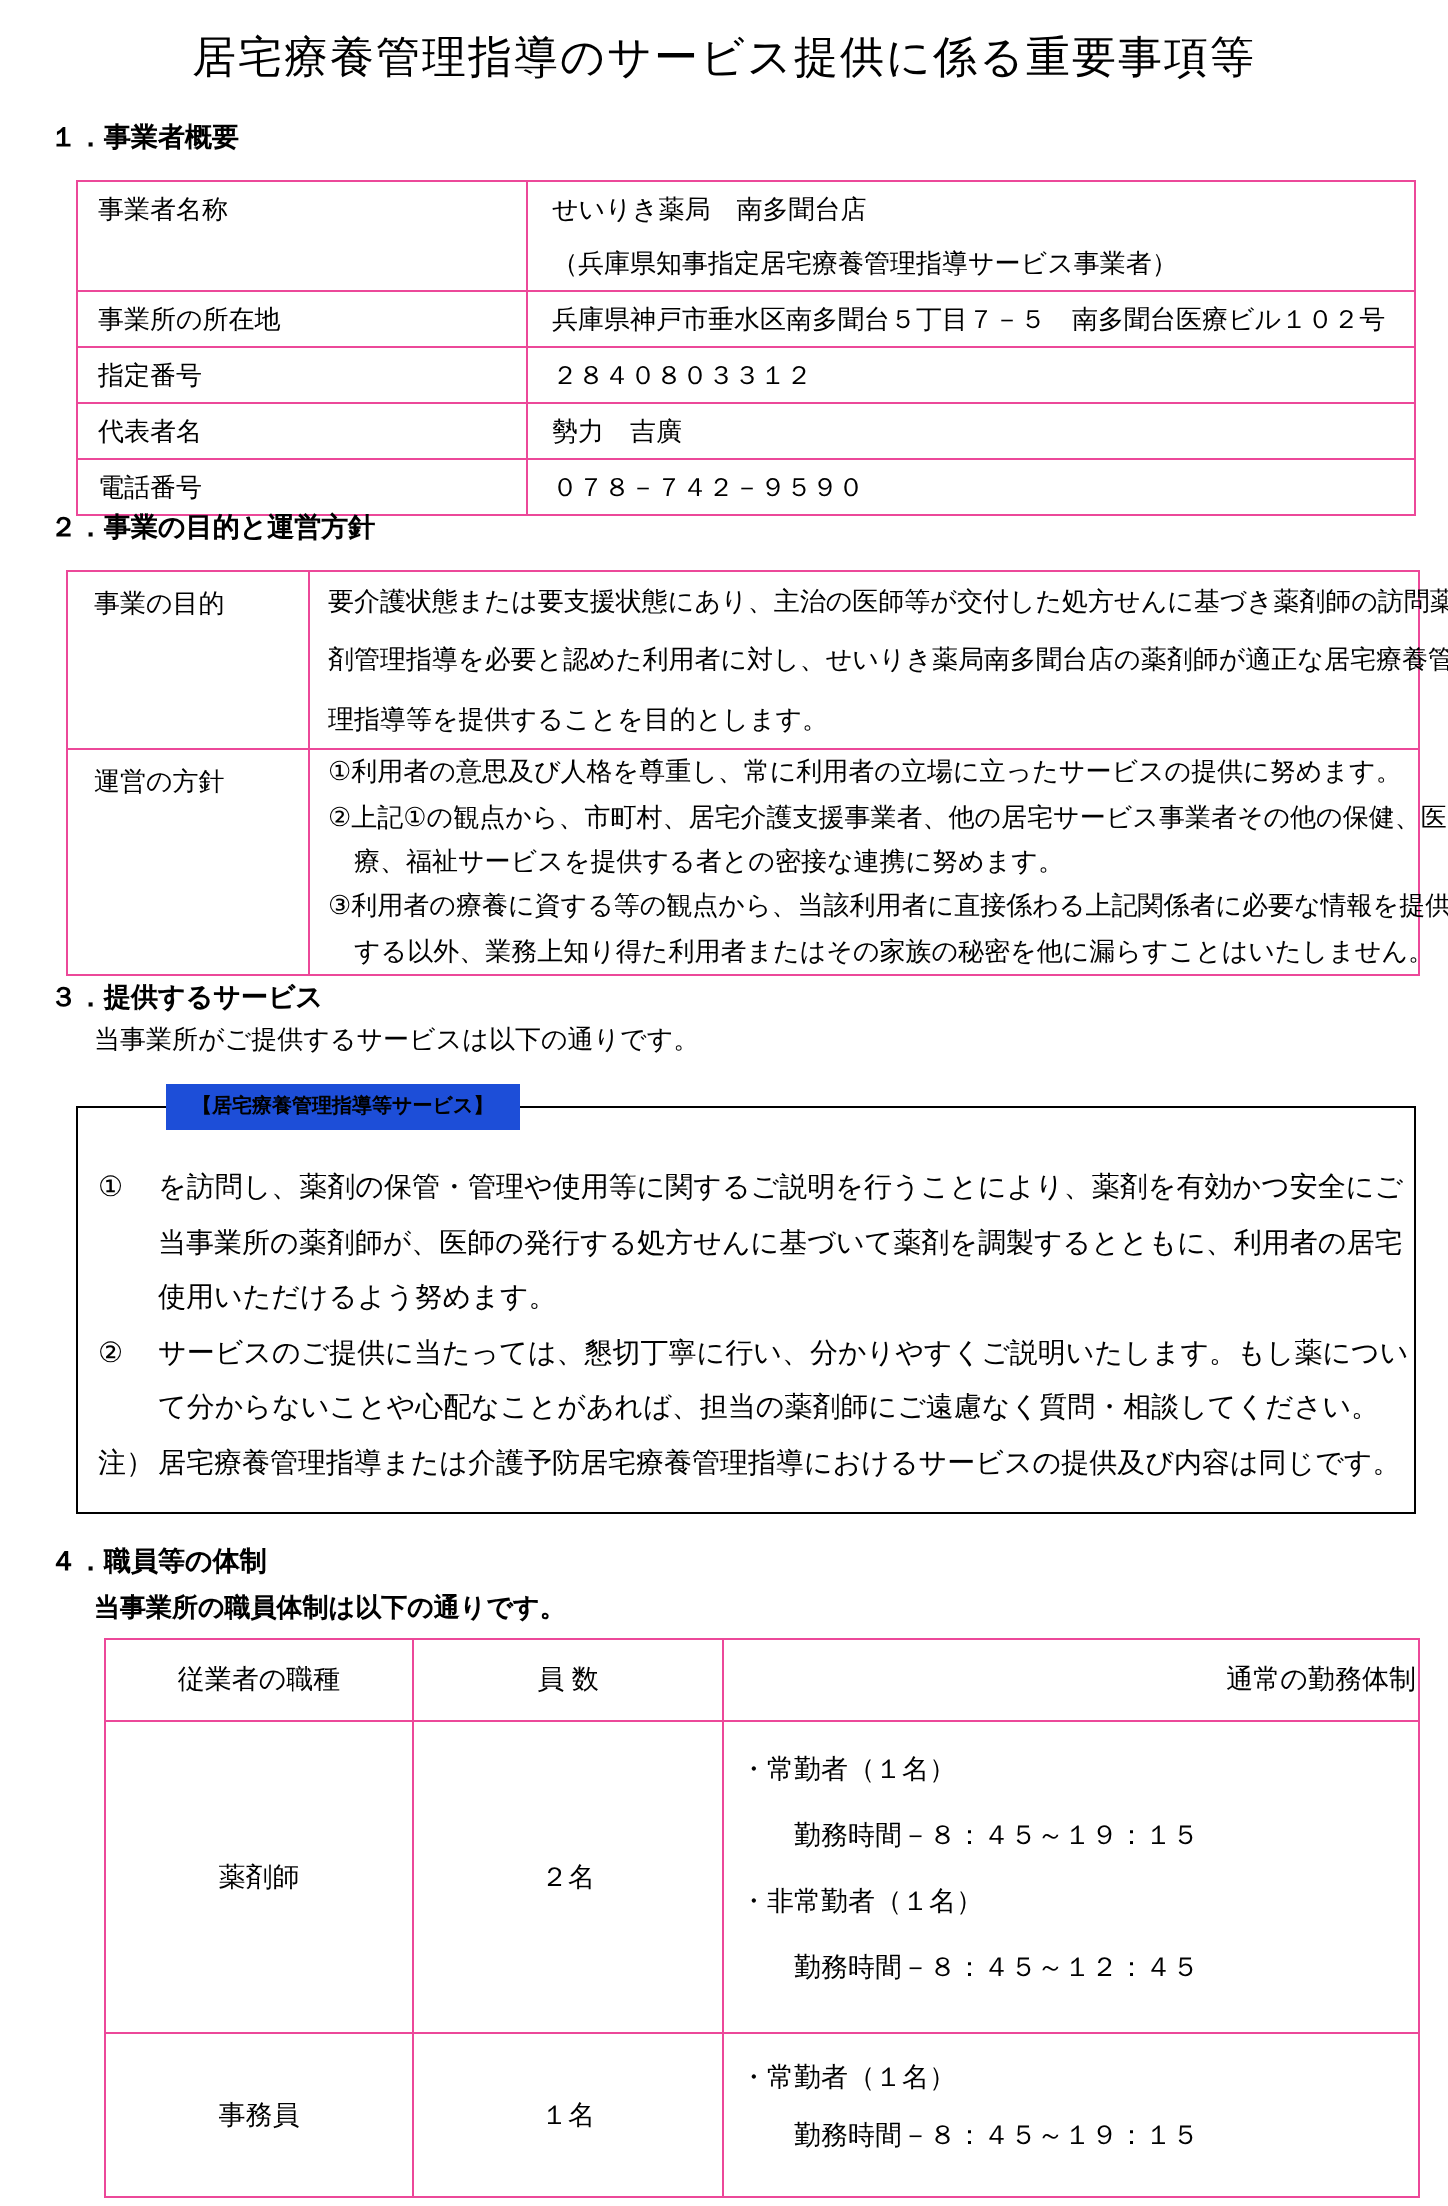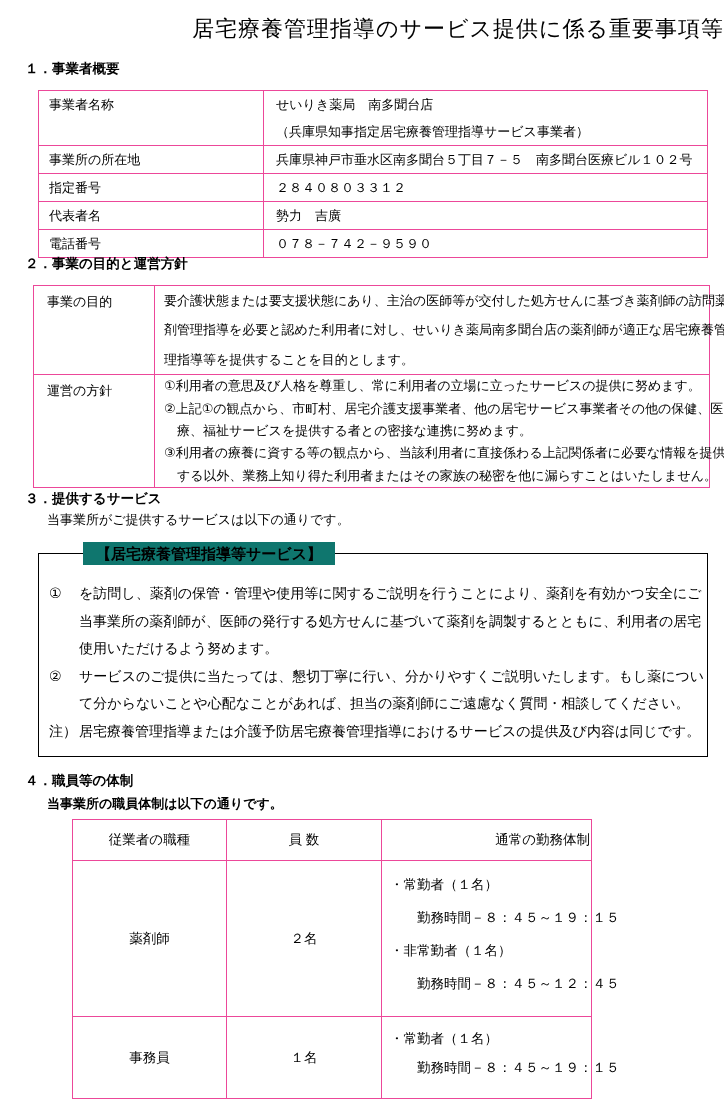--- a/index.html
+++ b/index.html
@@ -2,21 +2,21 @@
 <html lang="ja"><head>
 <meta charset="utf-8">
 <style>
   html,body { margin:0; padding:0; background:#ffffff; }
   .page {
     position:relative; width:724px; height:1103px; background:#ffffff;
     color:#000; font-family:"Liberation Sans","DejaVu Sans",sans-serif;
     font-size:13px; overflow:hidden;
   }
   .doc-title {
-    position:absolute; top:14px; left:0; width:724px; text-align:right;
+    position:absolute; top:14px; left:0; width:724px; text-align:center;
     font-size:22px; letter-spacing:1px;
     font-family:"Liberation Serif","DejaVu Serif",serif;
   }
   .sec-heading { position:absolute; left:25px; font-size:13.5px; font-weight:bold; white-space:pre; }
   .intro { position:absolute; left:47px; font-size:13px; white-space:pre; }
   table { border-collapse:collapse; table-layout:fixed; }
   td,th { border:1px solid #ec4899; vertical-align:top; font-weight:normal; }
   .line { white-space:pre; }
 
   
@@ -34,31 +34,31 @@
   #table2 tr.r1 td { height:88px; line-height:29.4px; }
   #table2 tr.r2 td { height:112px; line-height:22.4px; }
   #table2 td.lbl .line { line-height:27px; padding-top:2px; }
 
   
   .service-box {
     position:absolute; top:553px; left:38px; width:670px; height:204px;
     border:1px solid #000; box-sizing:border-box;
   }
   .service-box .legend {
-    position:absolute; top:-12px; left:44px; background:#0f766e;
-    padding:0 13px; font-size:15px; font-weight:bold; line-height:23px; white-space:pre;
+    position:absolute; top:-12px; left:44px; background:#1d4ed8;
+    padding:0 13px; font-size:10px; font-weight:bold; line-height:23px; white-space:pre;
   }
   .box-body { padding:26px 8px 0 10px; font-size:14px; }
   .box-item { display:flex; }
   .box-item .num { flex:0 0 30px; line-height:27.5px; white-space:pre; }
   .box-item .itm-lines { flex:1; }
   .box-item .line { line-height:27.5px; }
 
   
-  #table3 { position:absolute; top:819px; left:52px; width:520px; font-size:13.5px;margin-left:20px; }
+  #table3 { position:absolute; top:819px; left:52px; width:658px; font-size:13.5px; }
   #table3 th { height:38px; text-align:right; vertical-align:middle; }
   #table3 .c1 { width:151px; text-align:center; vertical-align:middle; }
   #table3 .c2 { width:152px; text-align:center; vertical-align:middle; }
   #table3 .c3 { width:355px; padding:7px 4px 0 8px; }
   #table3 tr.r1 td { height:148px; }
   #table3 tr.r2 td { height:74px; }
   #table3 tr.r1 .c3 .line { line-height:33px; }
   #table3 tr.r2 .c3 .line { line-height:29px; }
 </style>
 </head>

